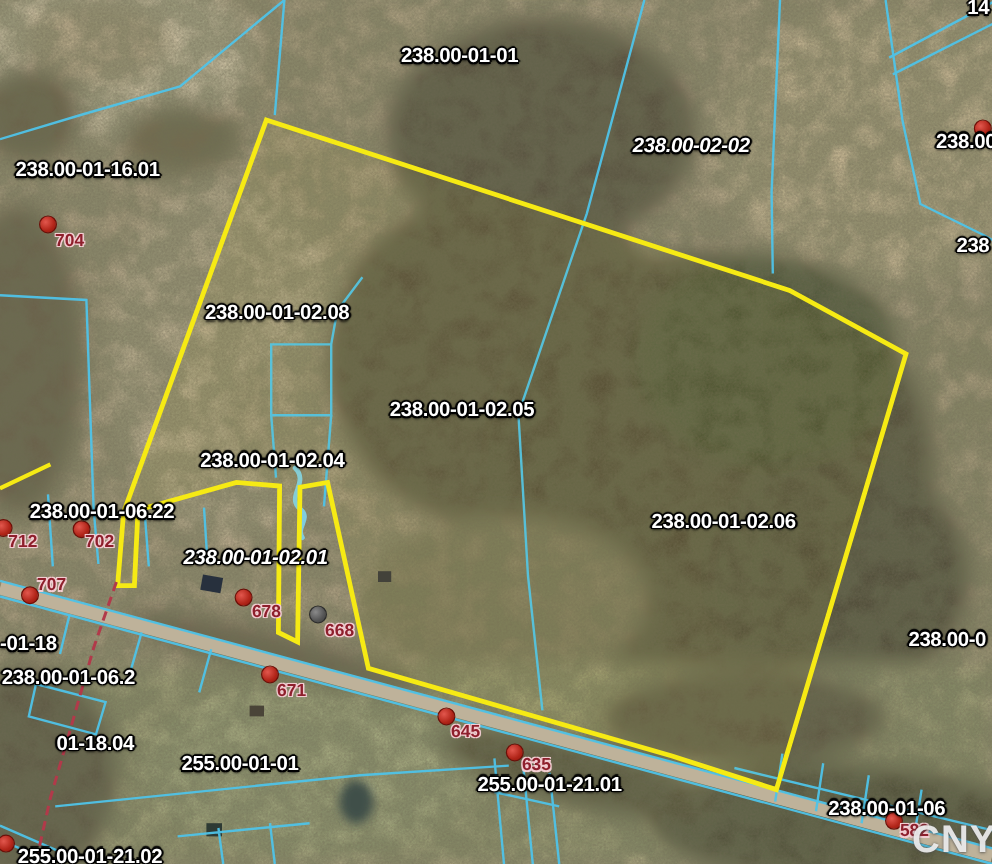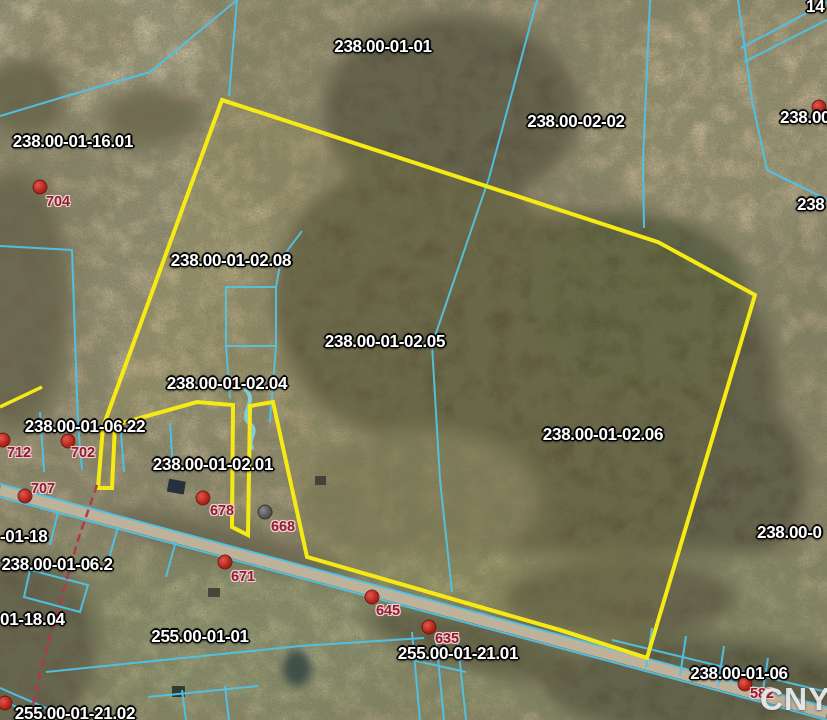--- a/index.html
+++ b/index.html
@@ -139,34 +139,34 @@
       <path d="M222,100 L658,242 L755,295 L647,658 L560,630 L307,557 L273,402 L250,406
                L248,535 L232,527 L233,405 L197,402 L115,425 L112,488 L98,488 L103,427 Z" fill="#f6ea14" fill-opacity="0.04" stroke="#f6ea14" stroke-width="4" stroke-linejoin="miter"></path>
       <path d="M0,407 L42,387" fill="none" stroke="#f6ea14" stroke-width="3.5"></path>
     </g>
 
     <path d="M97,485 L78,540 L58,610 L42,665 L30,718" fill="none" stroke="#b13a4a" stroke-width="2.5" stroke-dasharray="8 5"></path>
   </svg>
 
   <div id="labels">
       <div class="plabel center" style="left: 383px; top: 47px;">238.00-01-01</div>
-      <div class="plabel center" style="left: 576px; top: 122px;">238.00-02-02</div>
+      <div class="plabel center" style="left: 576px; top: 122px; font-style: italic;">238.00-02-02</div>
       <div class="plabel left" style="left: 752px; top: 118px; margin-left: 28px;">238.00-02</div>
       <div class="plabel left" style="left: 797px; top: 205px;">238</div>
       <div class="plabel left" style="left: 806px; top: 7px;">14</div>
       <div class="plabel center" style="left: 73px; top: 142px;">238.00-01-16.01</div>
       <div class="plabel center" style="left: 231px; top: 261px;">238.00-01-02.08</div>
       <div class="plabel center" style="left: 385px; top: 342px;">238.00-01-02.05</div>
       <div class="plabel center" style="left: 227px; top: 384px;">238.00-01-02.04</div>
       <div class="plabel center" style="left: 85px; top: 427px;">238.00-01-06.22</div>
-      <div class="plabel center" style="left: 213px; top: 465px;">238.00-01-02.01</div>
+      <div class="plabel center" style="left: 213px; top: 465px; font-style: italic;">238.00-01-02.01</div>
       <div class="plabel center" style="left: 592px; top: 435px; padding-left: 22px;">238.00-01-02.06</div>
       <div class="plabel left" style="left: 0px; top: 537px;">-01-18</div>
       <div class="plabel center" style="left: 57px; top: 565px;">238.00-01-06.2</div>
-      <div class="plabel left" style="left: 0px; top: 620px;">01-18.04</div>
+      <div class="plabel left" style="left: 0px; top: 620px; padding-left: 47px;">01-18.04</div>
       <div class="plabel center" style="left: 200px; top: 637px;">255.00-01-01</div>
       <div class="plabel center" style="left: 458px; top: 654px;">255.00-01-21.01</div>
       <div class="plabel center" style="left: 739px; top: 674px;">238.00-01-06</div>
       <div class="plabel left" style="left: 757px; top: 533px;">238.00-0</div>
       <div class="plabel center" style="left: 75px; top: 714px;">255.00-01-21.02</div>
       <div class="hdot" style="left: 40px; top: 187px;"></div>
       <div class="hlabel" style="left: 58px; top: 201px;">704</div>
       <div class="hdot" style="left: 3px; top: 440px;"></div>
       <div class="hlabel" style="left: 19px; top: 452px;">712</div>
       <div class="hdot" style="left: 68px; top: 441px;"></div>

